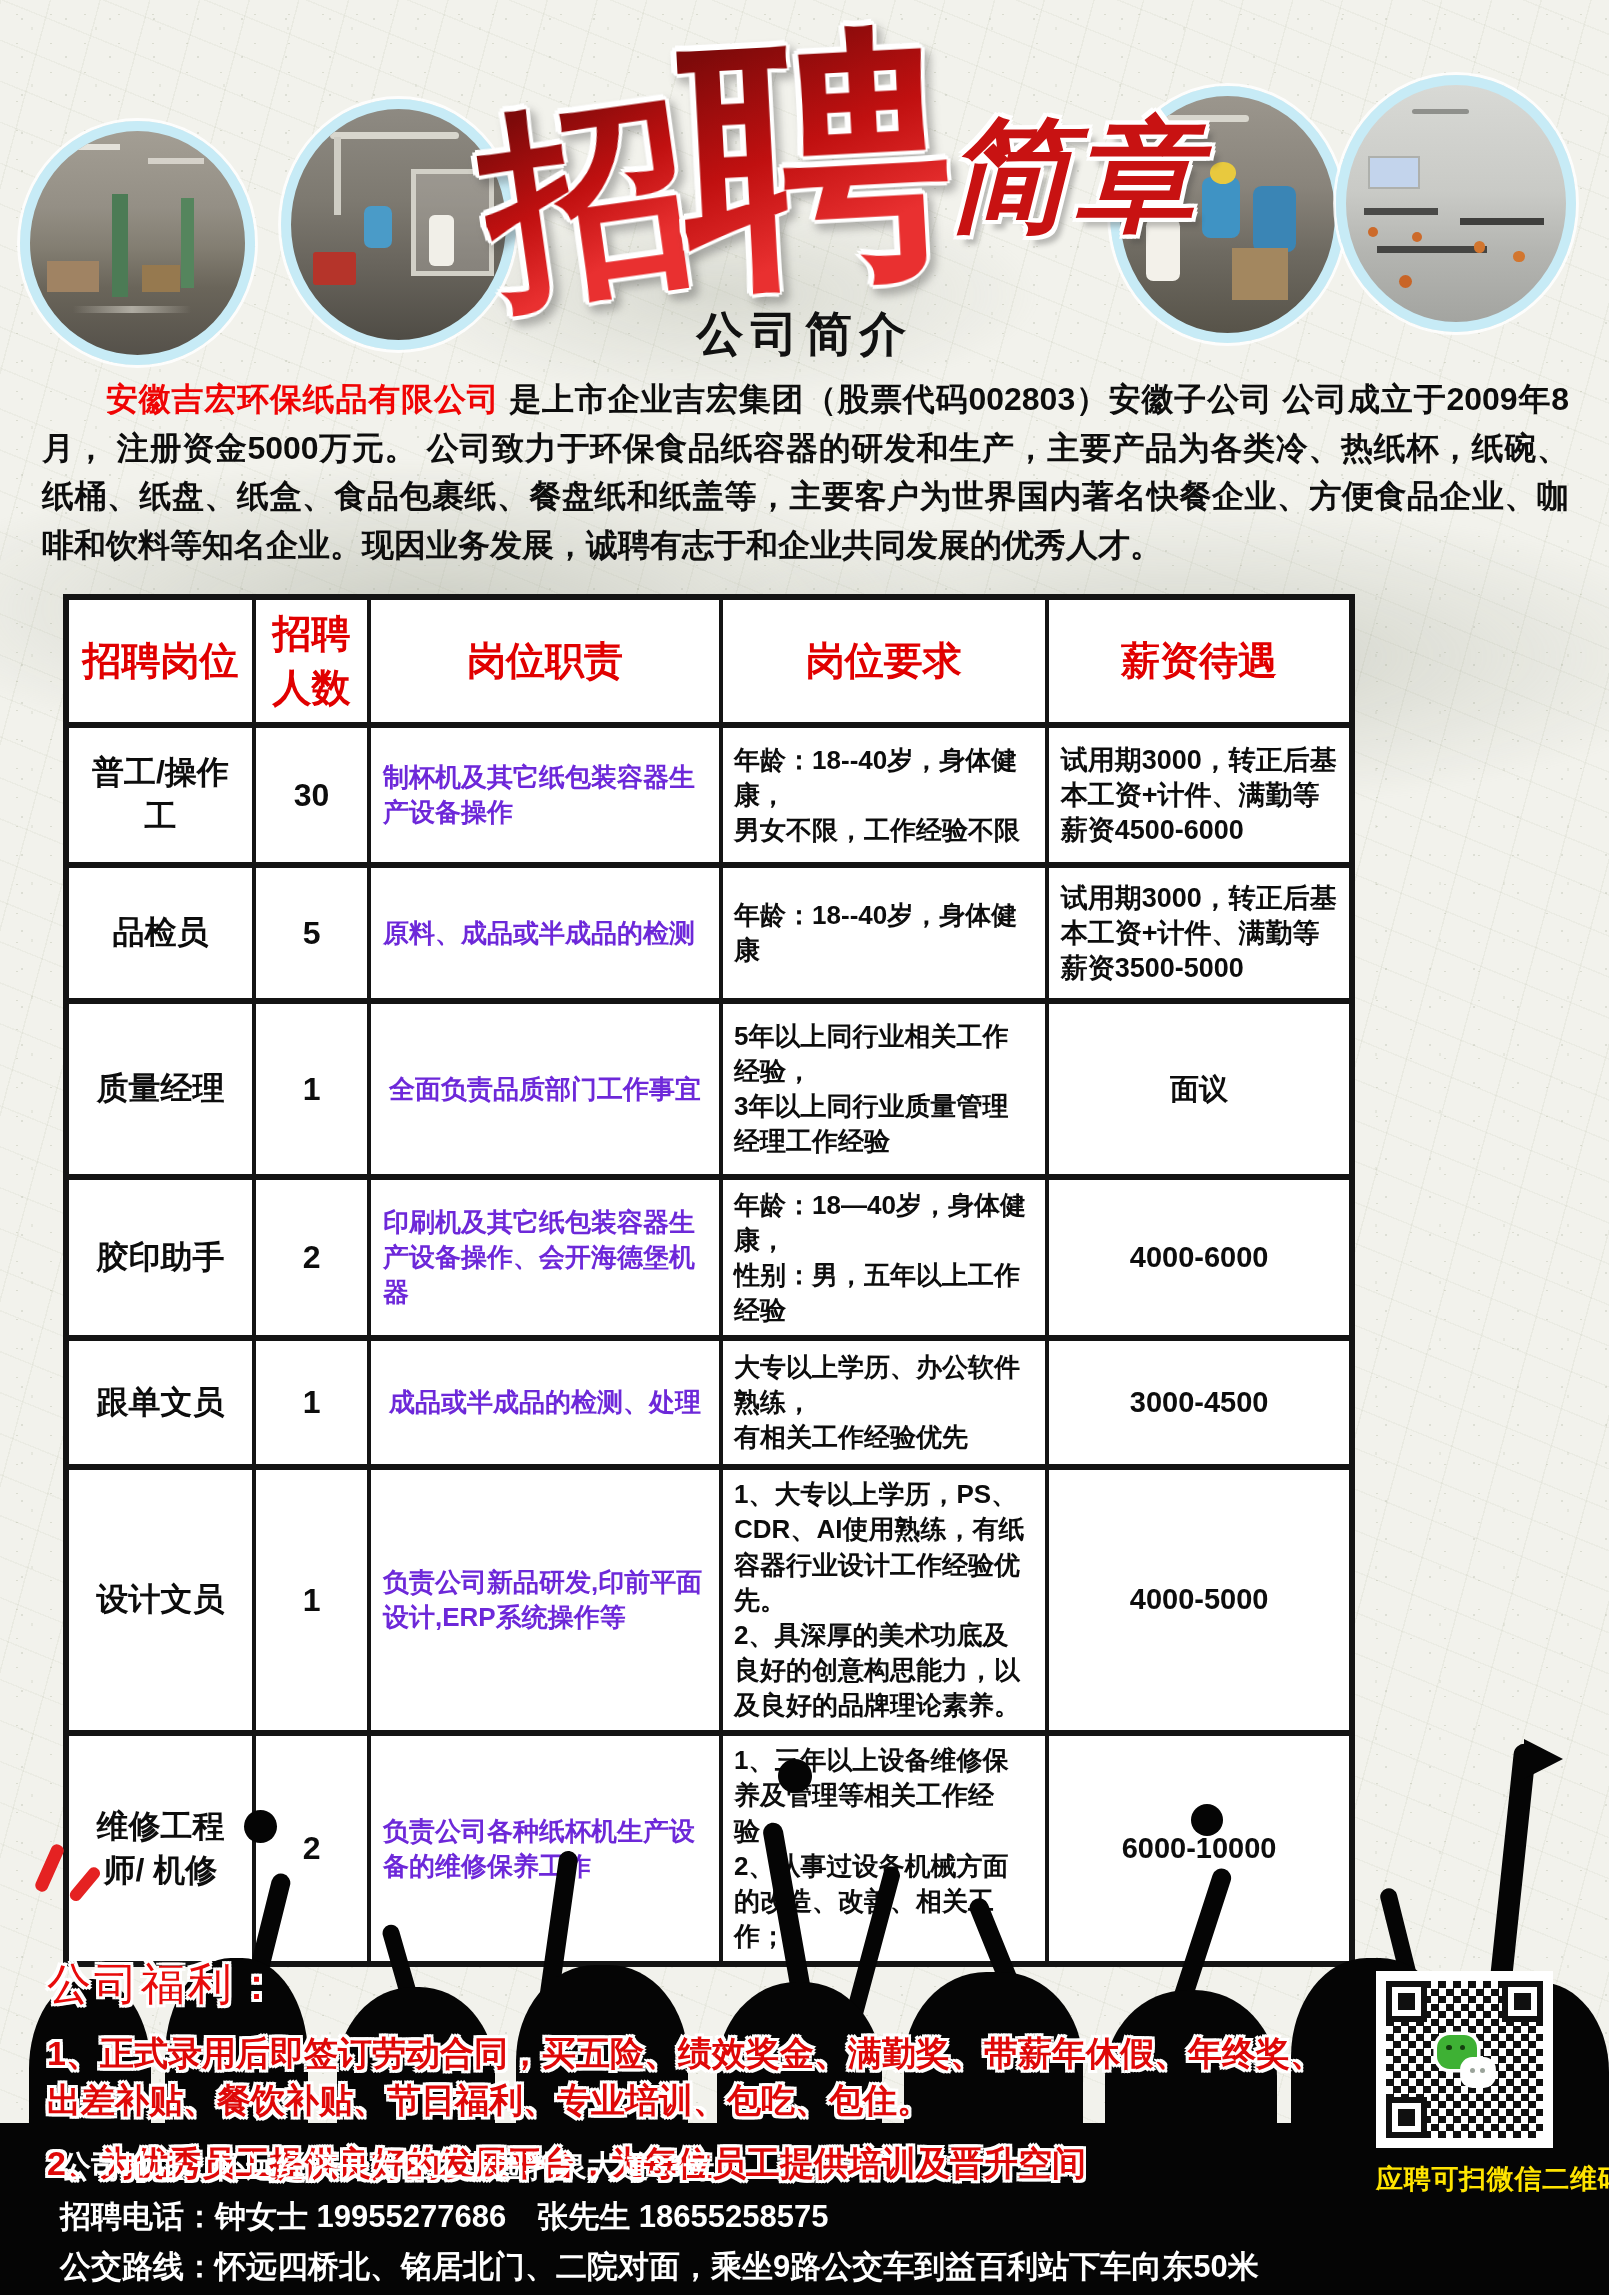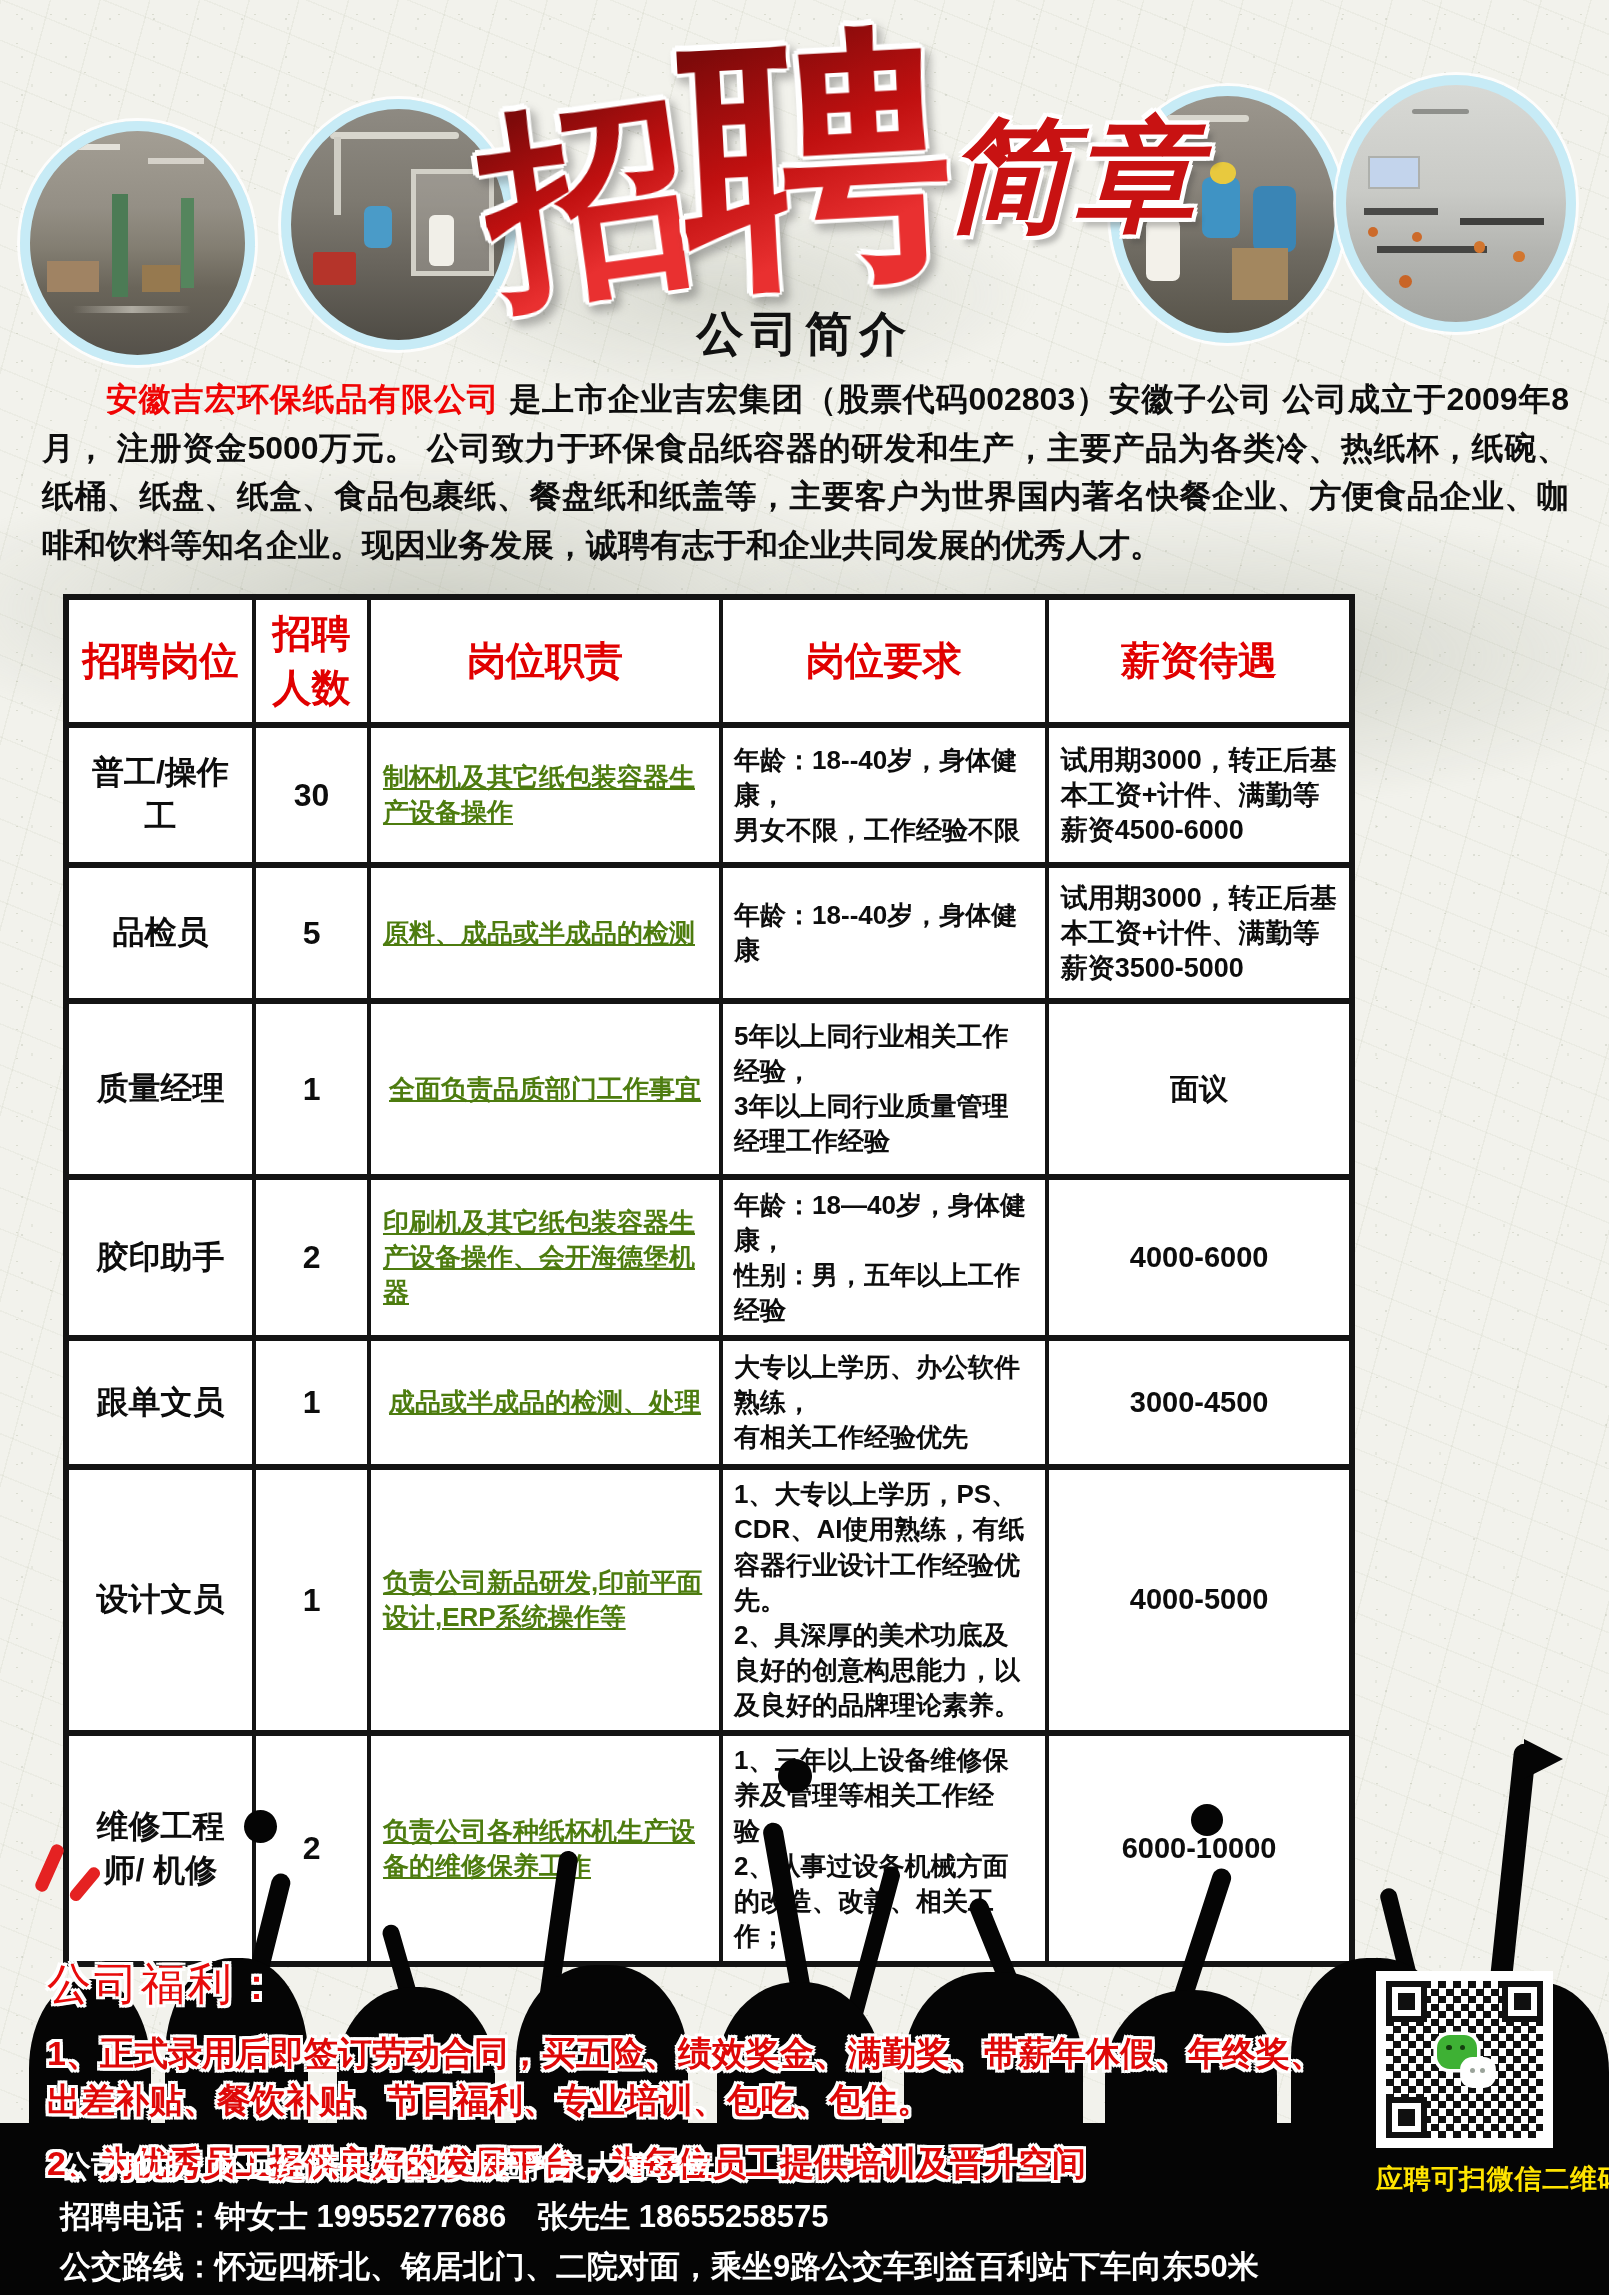--- a/index.html
+++ b/index.html
@@ -57,22 +57,22 @@
     text-align:justify;text-indent:2em;}
   .intro .red{color:#f00404;}
   
   table.jobs{position:absolute;left:63px;top:594px;width:1292px;
     border-collapse:collapse;background:#fff;border:6.5px solid #141414;}
   table.jobs th,table.jobs td{border:4.3px solid #141414;padding:7.2px 11.5px;vertical-align:middle;}
   table.jobs tr{border-top:6.5px solid #141414;}
   th.hdr{font-size:39px;font-weight:900;color:#e10000;text-align:center;padding:20px 5.7px;}
   td.pos{font-size:32px;font-weight:900;color:#0d0d0d;text-align:center;width:14.6%;}
   td.cnt{font-size:32px;font-weight:900;color:#0d0d0d;text-align:center;width:9%;}
-  td.duty{font-size:26px;font-weight:900;color:#4d7c0f;text-align:left;width:27.3%;
-          white-space:pre-line;line-height:1.35;text-decoration:underline;}
+  td.duty{font-size:26px;font-weight:900;color:#6d28d9;text-align:left;width:27.3%;
+          white-space:pre-line;line-height:1.35;}
   td.duty.c{text-align:center;}
   td.req{font-size:26px;font-weight:900;color:#0d0d0d;text-align:left;width:25.4%;
          white-space:pre-line;line-height:1.35;}
   td.sal{font-size:29px;font-weight:900;color:#0d0d0d;text-align:center;width:23.7%;
          white-space:pre-line;line-height:1.3;}
   td.sal.left{text-align:left;font-size:27px;}
   tr.r-h{height:100px;} tr.r0{height:140px;} tr.r1{height:136px;} tr.r2{height:176px;}
   tr.r3{height:151px;} tr.r4{height:133px;} tr.r5{height:129px;} tr.r6{height:212px;} tr.r7{height:179px;}
   
   .welfare{position:absolute;left:47px;top:1955px;width:1291px;z-index:6;}

